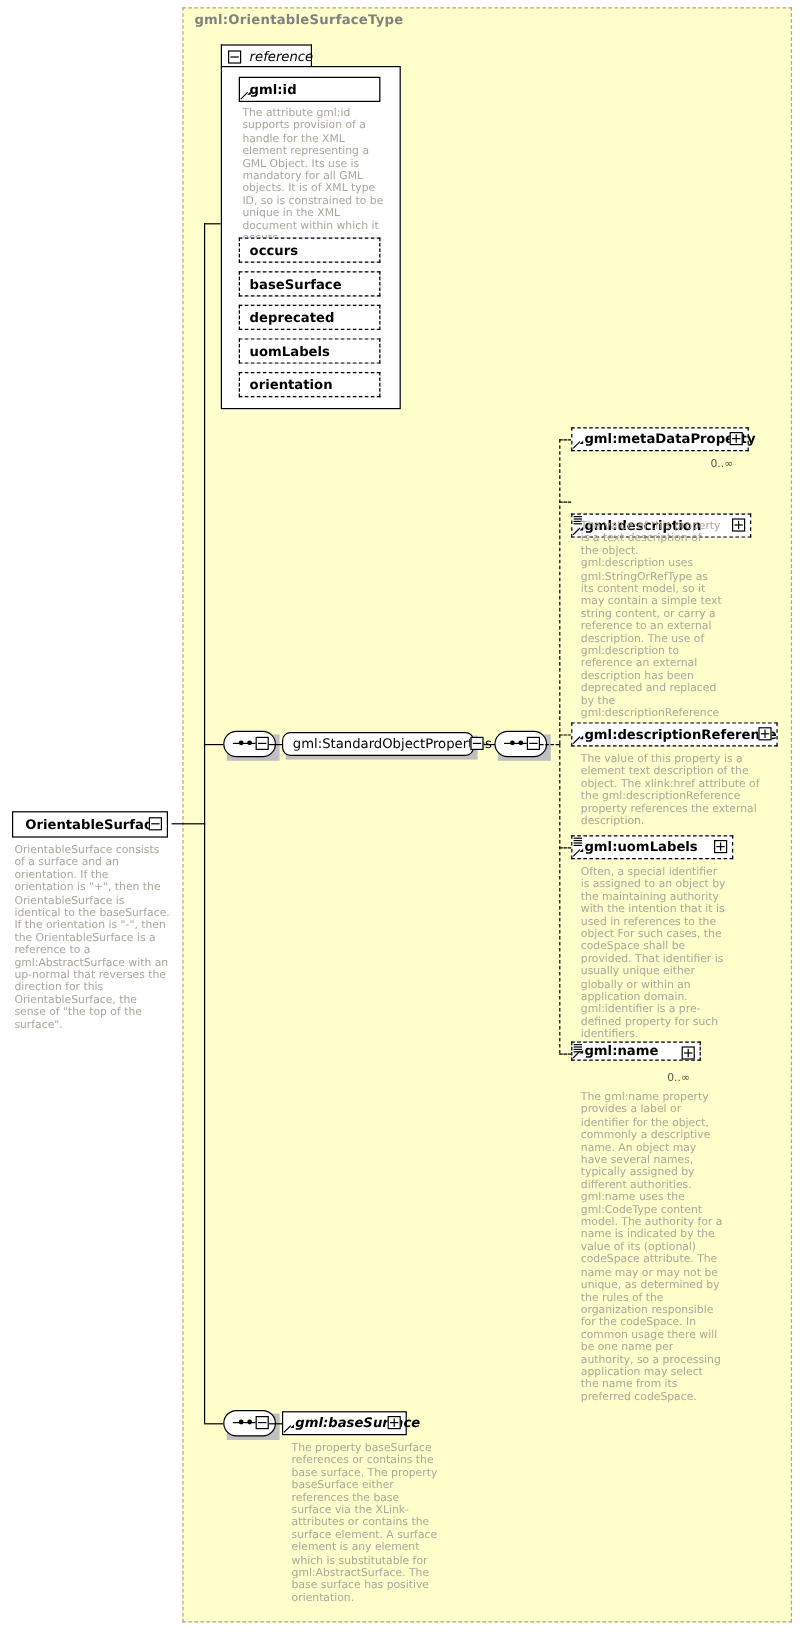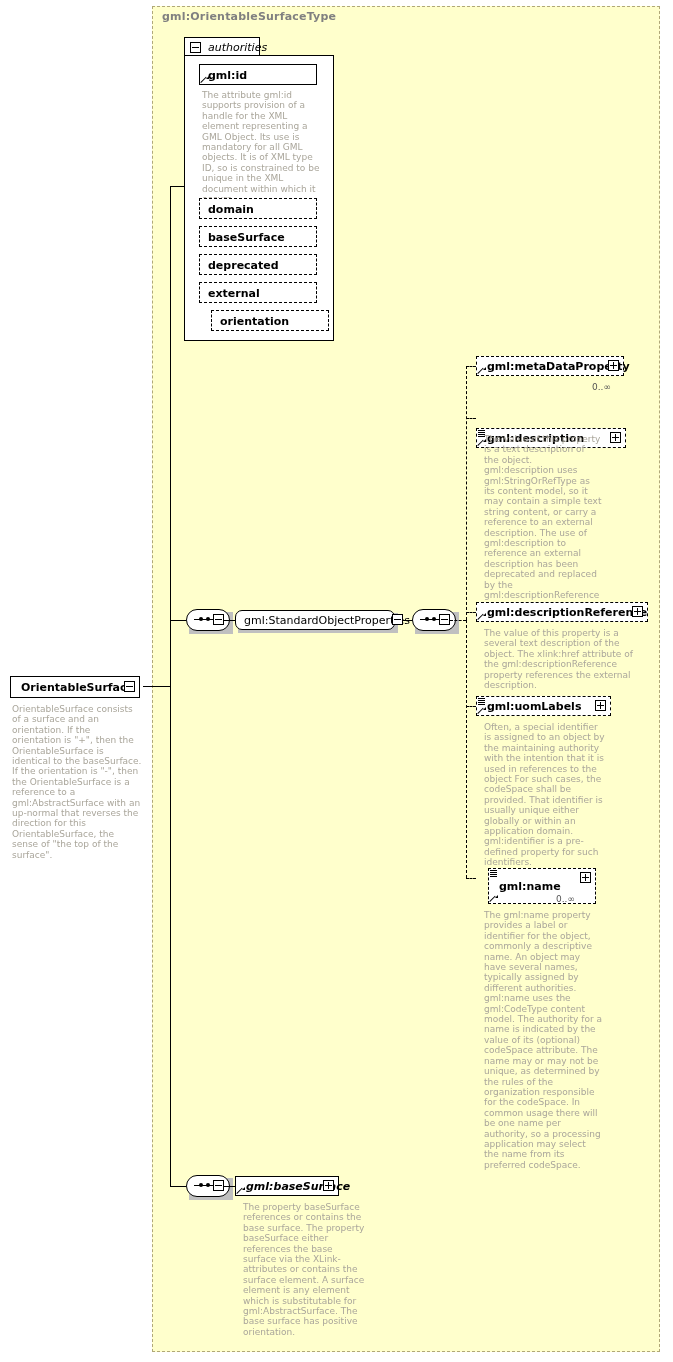--- a/index.html
+++ b/index.html
@@ -119,57 +119,57 @@
 
 <div class="ln lnh" style="left:143px;top:686px;width:28px;"></div>
 <div class="ln lnv" style="left:170px;top:186px;height:501px;"></div>
 <div class="ln lnv" style="left:170px;top:686px;height:500px;"></div>
 <div class="ln lnh" style="left:170px;top:186px;width:14px;"></div>
 <div class="ln lnh" style="left:170px;top:620px;width:16px;"></div>
 <div class="ln lnh" style="left:170px;top:1186px;width:16px;"></div>
 
 <div id="attr-tab">
   <span class="pm"></span>
-  <span class="t">authorities</span>
+  <span class="t">reference</span>
 </div>
 <div id="attr-body"></div>
 
 <div class="nodebox solid attr" style="left:199px;top:64px;width:118px;height:21px;">
   <div class="shadow"></div>
   <div class="inner"></div>
   <span class="arrow"></span>
   <span class="name">gml:id</span>
 </div>
 <div class="doc" style="left:202px;top:90px;width:118px;">The attribute gml:id supports provision of a handle for the XML element representing a GML Object. Its use is mandatory for all GML objects. It is of XML type ID, so is constrained to be unique in the XML document within which it occurs.</div>
 
 <div class="nodebox dashed attr" style="left:199px;top:198px;width:118px;height:21px;">
   <div class="shadow"></div>
   <div class="inner"></div>
-  <span class="name">domain</span>
+  <span class="name">occurs</span>
 </div>
 
 <div class="nodebox dashed attr" style="left:199px;top:226px;width:118px;height:21px;">
   <div class="shadow"></div>
   <div class="inner"></div>
   <span class="name">baseSurface</span>
 </div>
 
 <div class="nodebox dashed attr" style="left:199px;top:254px;width:118px;height:21px;">
   <div class="shadow"></div>
   <div class="inner"></div>
   <span class="name">deprecated</span>
 </div>
 
 <div class="nodebox dashed attr" style="left:199px;top:282px;width:118px;height:21px;">
   <div class="shadow"></div>
   <div class="inner"></div>
-  <span class="name">external</span>
-</div>
-
-<div class="nodebox dashed attr" style="left:199px;top:310px;width:118px;height:21px;margin-left:12px;">
+  <span class="name">uomLabels</span>
+</div>
+
+<div class="nodebox dashed attr" style="left:199px;top:310px;width:118px;height:21px;">
   <div class="shadow"></div>
   <div class="inner"></div>
   <span class="name">orientation</span>
 </div>
 
 <div class="seq" style="left:186px;top:609px;">
   <span class="sh"></span>
   <span class="bd"></span>
   <span class="bar"></span>
   <span class="d d1"></span>
@@ -230,38 +230,38 @@
 </div>
 <div class="doc" style="left:484px;top:434px;width:118px;">The value of this property is a text description of the object. gml:description uses gml:StringOrRefType as its content model, so it may contain a simple text string content, or carry a reference to an external description. The use of gml:description to reference an external description has been deprecated and replaced by the gml:descriptionReference property.</div>
 
 <div class="nodebox dashed" style="left:476px;top:602px;width:172px;height:20px;">
   <div class="shadow"></div>
   <div class="inner"></div>
   <span class="arrow"></span>
   <span class="name">gml:descriptionReference</span>
   <span class="pm plus" style="right:5px;top:4px;"></span>
 </div>
-<div class="doc" style="left:484px;top:628px;width:160px;">The value of this property is a several text description of the object. The xlink:href attribute of the gml:descriptionReference property references the external description.</div>
+<div class="doc" style="left:484px;top:628px;width:160px;">The value of this property is a element text description of the object. The xlink:href attribute of the gml:descriptionReference property references the external description.</div>
 
 <div class="nodebox dashed" style="left:476px;top:696px;width:135px;height:20px;">
   <div class="shadow"></div>
   <div class="inner"></div>
   <span class="stack">
       <i></i>
       <i></i>
       <i></i>
       <i></i>
     </span>
   <span class="arrow"></span>
   <span class="name">gml:uomLabels</span>
   <span class="pm plus" style="right:5px;top:4px;"></span>
 </div>
 <div class="doc" style="left:484px;top:722px;width:122px;">Often, a special identifier is assigned to an object by the maintaining authority with the intention that it is used in references to the object For such cases, the codeSpace shall be provided. That identifier is usually unique either globally or within an application domain. gml:identifier is a pre-defined property for such identifiers.</div>
 
-<div class="nodebox dashed" style="left:476px;top:868px;width:108px;height:36px;margin-left:12px;">
+<div class="nodebox dashed" style="left:476px;top:868px;width:108px;height:16px;">
   <div class="shadow"></div>
   <div class="inner"></div>
   <span class="stack">
       <i></i>
       <i></i>
       <i></i>
       <i></i>
     </span>
   <span class="arrow"></span>
   <span class="name">gml:name</span>

